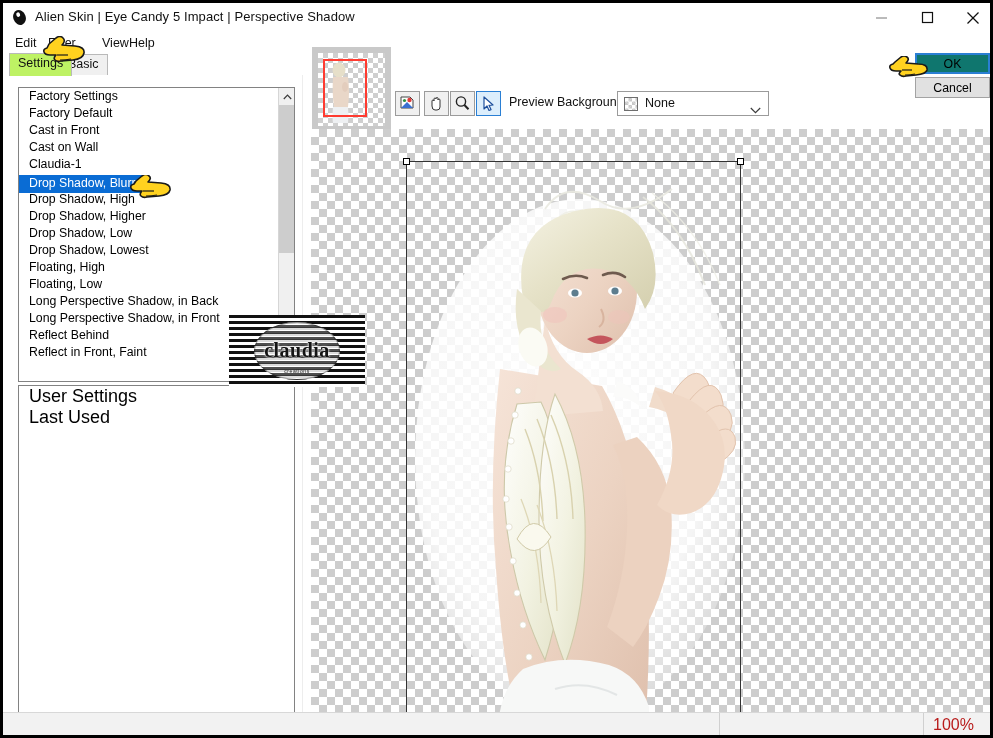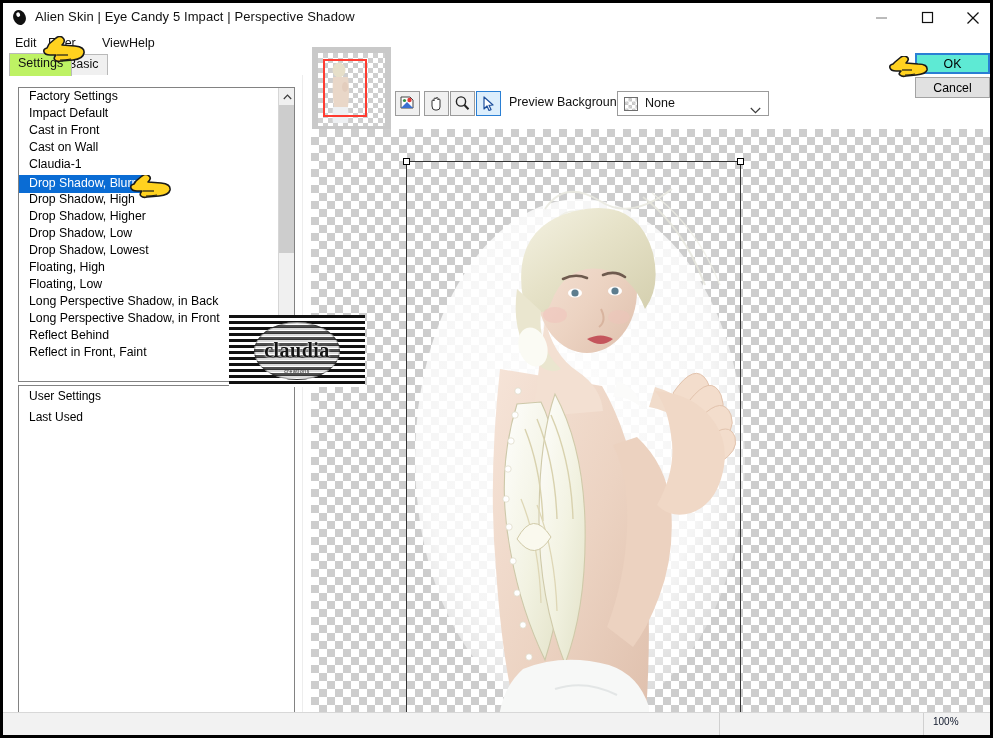--- a/index.html
+++ b/index.html
@@ -131,21 +131,21 @@
   #user-list {
     position: absolute; left: 15px; top: 310px;
     width: 277px; height: 360px;
     background: #ffffff;
     border: 1px solid #828282;
     overflow: hidden;
   }
   .user-item {
     height: 21px; line-height: 21px;
     padding-left: 10px;
-    font-size: 12px; color: #000;
+    font-size: 18px; color: #000;
   }
 
   
   #watermark {
     position: absolute; left: 226px; top: 312px;
     width: 136px; height: 72px;
     z-index: 30;
     background:
       repeating-linear-gradient(to bottom,
         #111 0px, #111 3px,
@@ -312,21 +312,21 @@
     width: 1px; height: 23px;
     background: #d0d0d0;
   }
   #status-sep-2 {
     position: absolute; left: 920px; top: 0;
     width: 1px; height: 23px;
     background: #d0d0d0;
   }
   #zoom-level {
     position: absolute; left: 930px; top: 3px;
-    font-size: 10px; color: #0f172a;
+    font-size: 16px; color: #b91c1c;
   }
 
   
   .handcursor { position: absolute; z-index: 60; }
   #cursor-filter { left: 40px;  top: 33px;  width: 44px; height: 30px; }
   #cursor-preset { left: 126px; top: 172px; width: 44px; height: 26px; }
   #cursor-ok     { left: 886px; top: 53px;  width: 40px; height: 24px; }
 </style>
 </head>
 <body>
@@ -377,21 +377,21 @@
   </div>
 
   <div id="leftpanel">
 
     <div id="preset-list">
       <div id="preset-items">
           <div class="preset-row-sel">
             <div class="preset-item">Factory Settings</div>
           </div>
           <div class="preset-row-sel">
-            <div class="preset-item">Impact Default</div>
+            <div class="preset-item">Factory Default</div>
           </div>
           <div class="preset-row-sel">
             <div class="preset-item">Cast in Front</div>
           </div>
           <div class="preset-row-sel">
             <div class="preset-item">Cast on Wall</div>
           </div>
           <div class="preset-row-sel">
             <div class="preset-item">Claudia-1</div>
           </div>
@@ -500,21 +500,21 @@
       <span id="pb-value">None</span>
       <span id="pb-arrow">
         <svg width="11" height="7" viewBox="0 0 11 7">
           <polyline points="0.8,1 5.5,5.6 10.2,1" fill="none" stroke="#3c3c3c" stroke-width="1.2"></polyline>
         </svg>
       </span>
     </div>
   </div>
 
   <div id="okcancel" style="position:absolute;left:912px;top:50px;width:75px;height:44px;">
-    <div style="position:absolute;left:0;top:0;width:75px;height:21px;background:#5eead4;border:2px solid #2a7fd4;display:flex;align-items:center;justify-content:center;font-size:12.3px;color:#000;">
+    <div style="position:absolute;left:0;top:0;width:75px;height:21px;background:#0f766e;border:2px solid #2a7fd4;display:flex;align-items:center;justify-content:center;font-size:12.3px;color:#000;">
       <span>OK</span>
     </div>
     <div style="position:absolute;left:0;top:24px;width:75px;height:21px;background:#e1e1e1;border:1px solid #a3a3a3;display:flex;align-items:center;justify-content:center;font-size:12.3px;color:#000;">
       <span>Cancel</span>
     </div>
   </div>
 
   <div id="canvas">
 
     <svg id="figure" viewBox="0 0 345 545">

